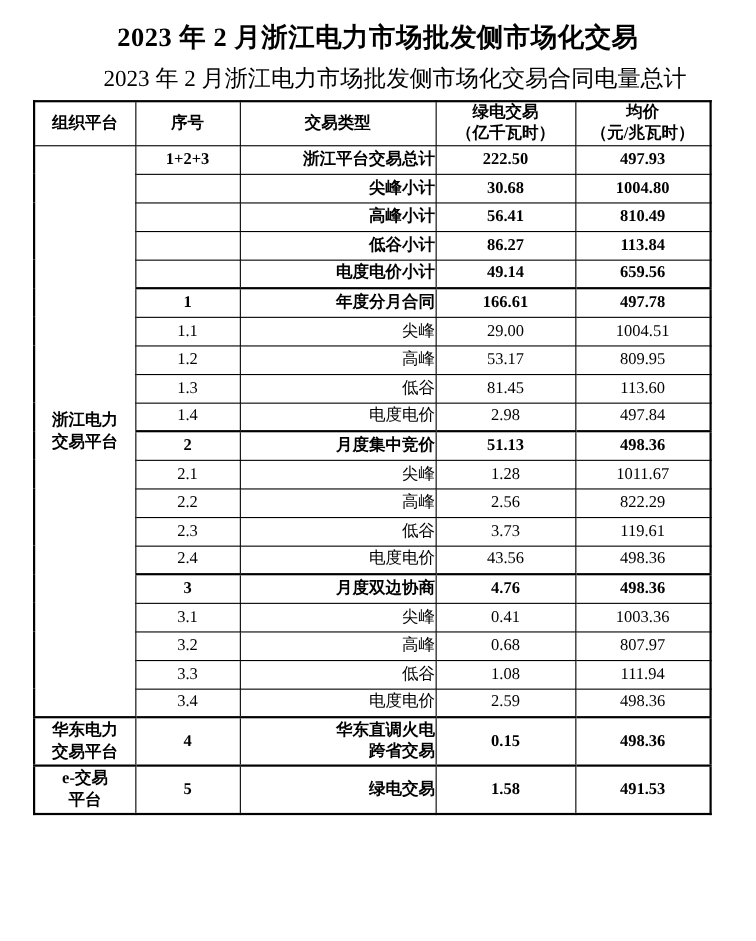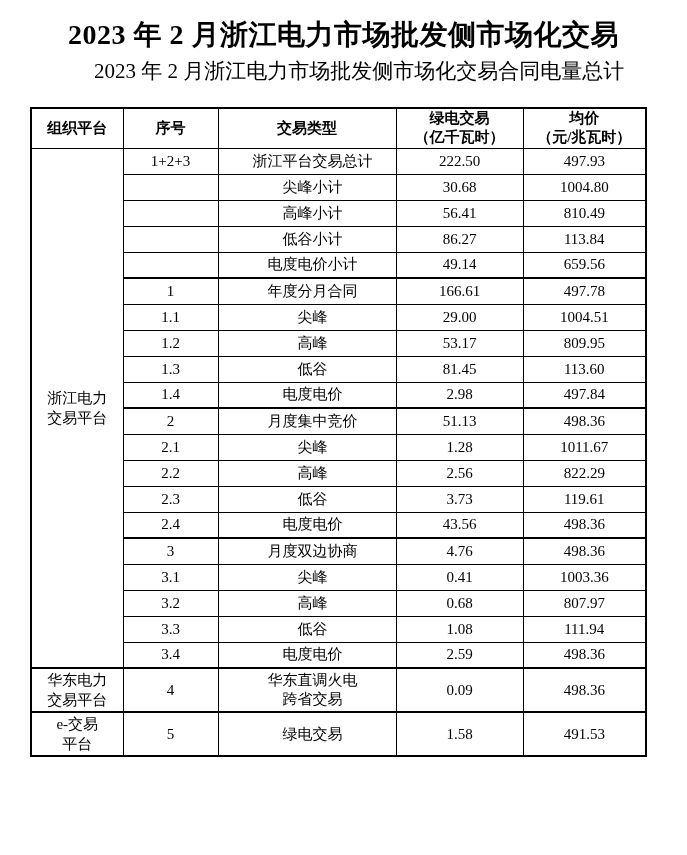--- a/index.html
+++ b/index.html
@@ -6,40 +6,40 @@
   html, body {
     width: 687px; height: 855px;
     background: #ffffff;
     color: #000000;
     font-family: "Liberation Serif", "DejaVu Serif", serif;
     overflow: hidden;
   }
   .page { padding: 14px 30px 0 30px; }
 
   .doc-title {
-    font-size: 28px;
+    font-size: 24px;
     font-weight: bold;
     text-align: center;
     line-height: 42px;
     letter-spacing: 0.5px;
   }
   .greeting {
     margin-top: 6px;
     font-size: 21px;
     line-height: 31px;
   }
   .intro {
     font-size: 21px;
     line-height: 31px;
     text-align: justify;
   }
   .intro .indent-line { padding-left: 64px; }
 
   table.trade-table {
-    margin-top: 20px;
+    margin-top: 4px;
     width: 615px;
     table-layout: fixed;
     border-collapse: collapse;
     border: 2px solid #000;
     font-size: 15px;
   }
   .trade-table th, .trade-table td {
     border: 1px solid #000;
     text-align: center;
     vertical-align: middle;
@@ -48,26 +48,26 @@
     overflow: hidden;
   }
   .trade-table thead th {
     height: 40px;
     font-weight: bold;
   }
   .trade-table tbody td { height: 26px; }
   .trade-table tr.tall td { height: 44px; }
 
   .trade-table td.type {
-    text-align: center;
+    text-align: right;
     padding-left: 11px;
   }
   .trade-table td.type.indent { }
 
-  .trade-table tr.bold td { font-weight: normal; }
+  .trade-table tr.bold td { font-weight: bold; }
   .trade-table tr.section td { border-top: 2px solid #000; }
 
   .trade-table td.platform { font-weight: bold; line-height: 20px; }
 </style>
 </head>
 <body>
 
 <div class="page">
 
   <h1 class="doc-title"><span>2023 年 2 月浙江电力市场批发侧市场化交易</span><br></h1>
@@ -211,21 +211,21 @@
         <tr>
           <td class="seq">3.4</td>
           <td class="type indent">电度电价</td>
           <td class="num">2.59</td>
           <td class="num">498.36</td>
         </tr>
         <tr class="bold section tall">
           <td rowspan="1" class="platform">华东电力<br>交易平台</td>
           <td class="seq">4</td>
           <td class="type">华东直调火电<br>跨省交易</td>
-          <td class="num">0.09</td>
+          <td class="num">0.15</td>
           <td class="num">498.36</td>
         </tr>
         <tr class="bold section tall">
           <td rowspan="1" class="platform">e-交易<br>平台</td>
           <td class="seq">5</td>
           <td class="type">绿电交易</td>
           <td class="num">1.58</td>
           <td class="num">491.53</td>
         </tr>
       </tbody>

